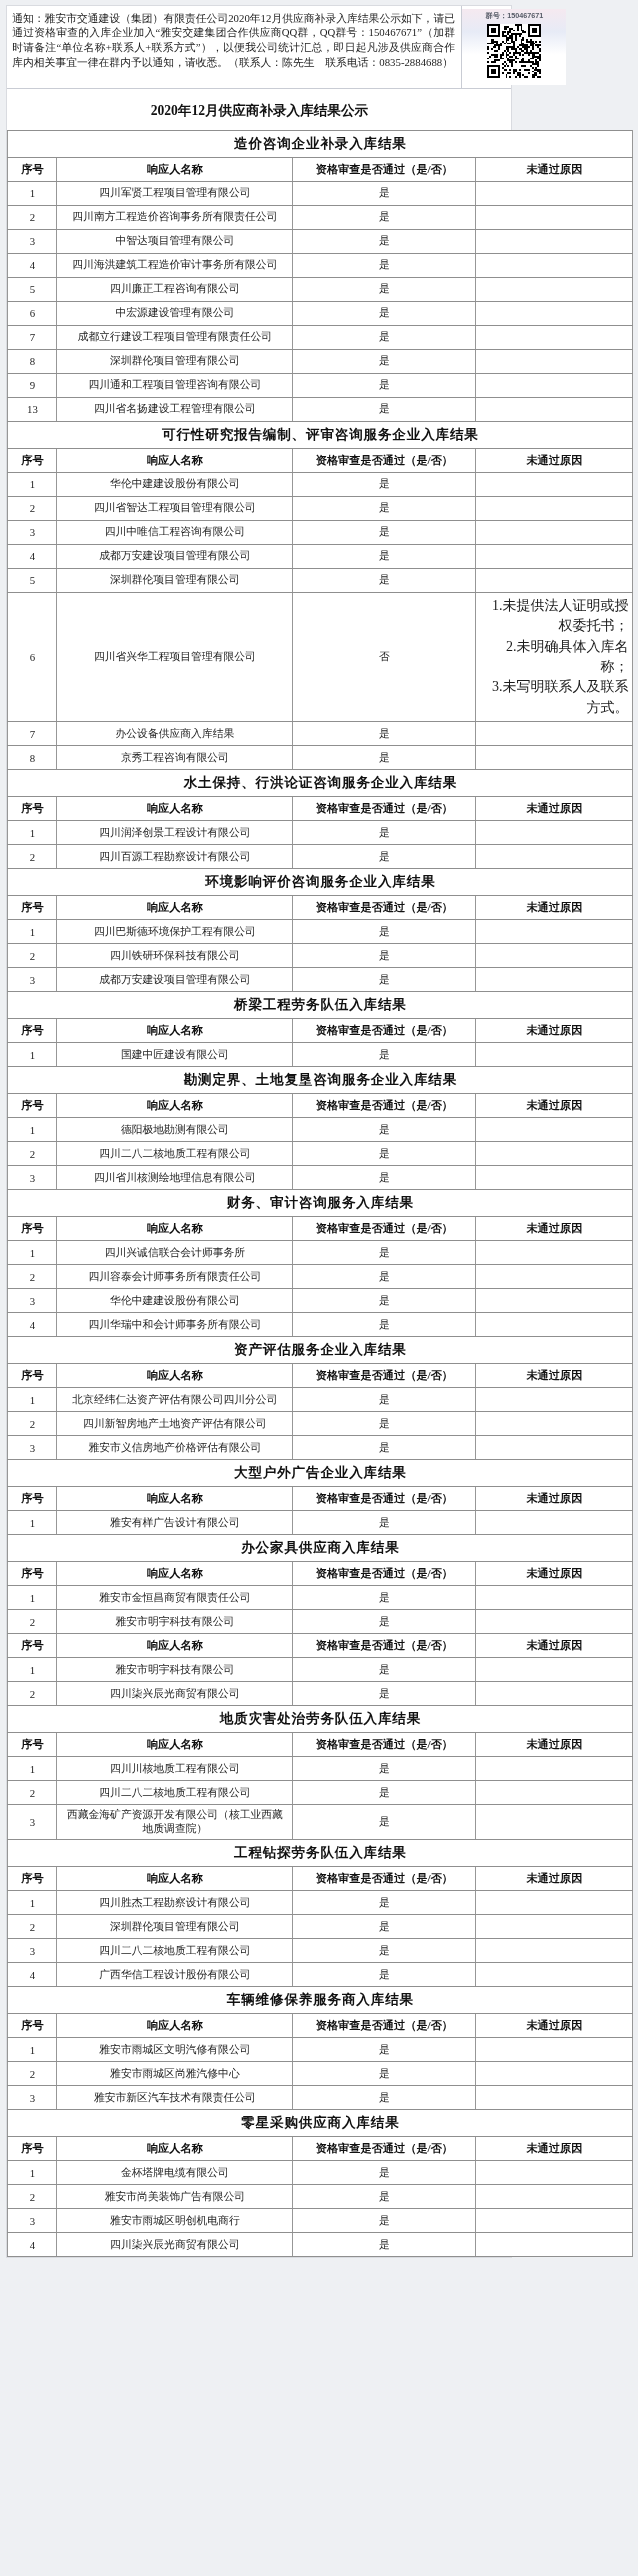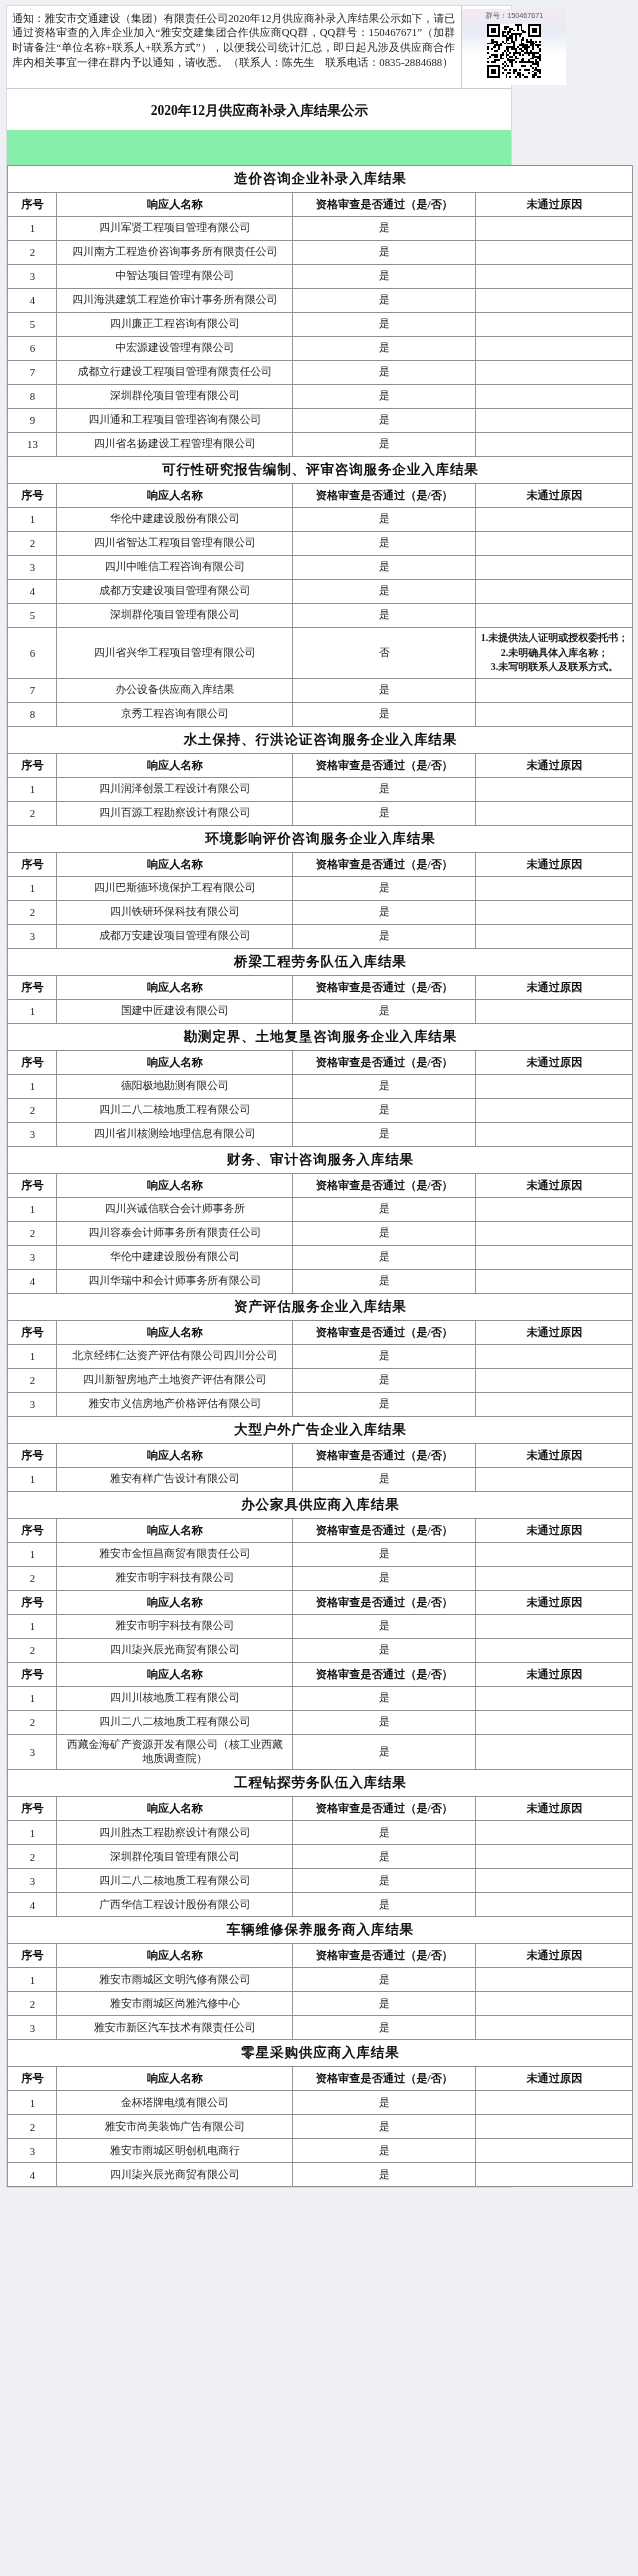--- a/index.html
+++ b/index.html
@@ -5,21 +5,21 @@
   html,body{margin:0;padding:0;}
   body{
     width:638px;
     background:#eef0f3;
     font-family:"Liberation Serif","DejaVu Serif",serif;
     color:#222;
   }
   .sheet{
     width:506px;
     margin:4.8px 6.4px 0 6.4px;
-    background:#86efac;
+    background:#f9a8d4;
     border:0.8px solid #d9dbe0;
     box-sizing:border-box;
   }
   
   .top-row{
     display:flex;
     align-items:stretch;
     border-bottom:0.8px solid #c9ccd4;
     background:#ffffff;
   }
@@ -34,20 +34,21 @@
     font-size:10.8px;
     line-height:1.38;
     text-align:justify;
     color:#1d1d1d;
   }
   .qr-zone{
     flex:1;
     display:flex;
     justify-content:flex-end;
     padding:3.2px 4.8px 3.2px 0;
+    font-weight:bold;
   }
   .qr-card{
     width:104px;
     background:linear-gradient(180deg,#f5e9f0 0%,#e7ebf6 30%,#ffffff 60%);
     text-align:center;
     padding:1.6px 1.6px 3.2px 1.6px;
     box-sizing:border-box;
   }
   .qr-caption{
     font-size:7.2px;
@@ -73,21 +74,20 @@
     line-height:1.7;
     color:#111;
   }
   
   table.results{
     width:100%;
     border-collapse:collapse;
     table-layout:fixed;
     background:#fff;
     border:1.6px solid #8f8f8f;
-    margin-top:35px;
   }
   table.results col.c-seq{width:49px;}
   table.results col.c-name{width:236px;}
   table.results col.c-pass{width:183px;}
   table.results col.c-reason{width:157px;}
   table.results td{
     border-left:0.8px solid #979797;
     border-right:0.8px solid #979797;
     border-top:1.6px solid #8f8f8f;
     border-bottom:1.6px solid #8f8f8f;
@@ -109,26 +109,25 @@
     font-weight:bold;
     height:24px;
     color:#111;
   }
   tr.data-row td{
     font-size:10.8px;
     height:24px;
     color:#1c1c1c;
   }
   tr.data-row td.reason-filled{
-    text-align:center;
-    font-size:10px;
+    text-align:right;
+    font-size:14px;
     line-height:1.45;
     white-space:pre-line;
     padding:3.2px 4px;
-    font-weight:bold;
   }
 </style>
 </head>
 <body>
 
 <div class="sheet">
 
   <div class="top-row">
     <div class="notice-cell">
       <p class="notice-text">通知：雅安市交通建设（集团）有限责任公司2020年12月供应商补录入库结果公示如下，请已通过资格审查的入库企业加入“雅安交建集团合作供应商QQ群，QQ群号：150467671”（加群时请备注“单位名称+联系人+联系方式”），以便我公司统计汇总，即日起凡涉及供应商合作库内相关事宜一律在群内予以通知，请收悉。（联系人：陈先生　联系电话：0835-2884688）</p>
@@ -779,20 +778,23 @@
           <td>雅安市明宇科技有限公司</td>
           <td>是</td>
           <td></td>
         </tr>
         <tr class="data-row">
           <td>2</td>
           <td>四川柒兴辰光商贸有限公司</td>
           <td>是</td>
           <td></td>
         </tr>
+        <tr class="section-row">
+          <td class="section-title" colspan="4">地质灾害处治劳务队伍入库结果</td>
+        </tr>
         <tr class="head-row">
           <td>序号</td>
           <td>响应人名称</td>
           <td>资格审查是否通过（是/否）</td>
           <td>未通过原因</td>
         </tr>
         <tr class="data-row">
           <td>1</td>
           <td>四川川核地质工程有限公司</td>
           <td>是</td>

